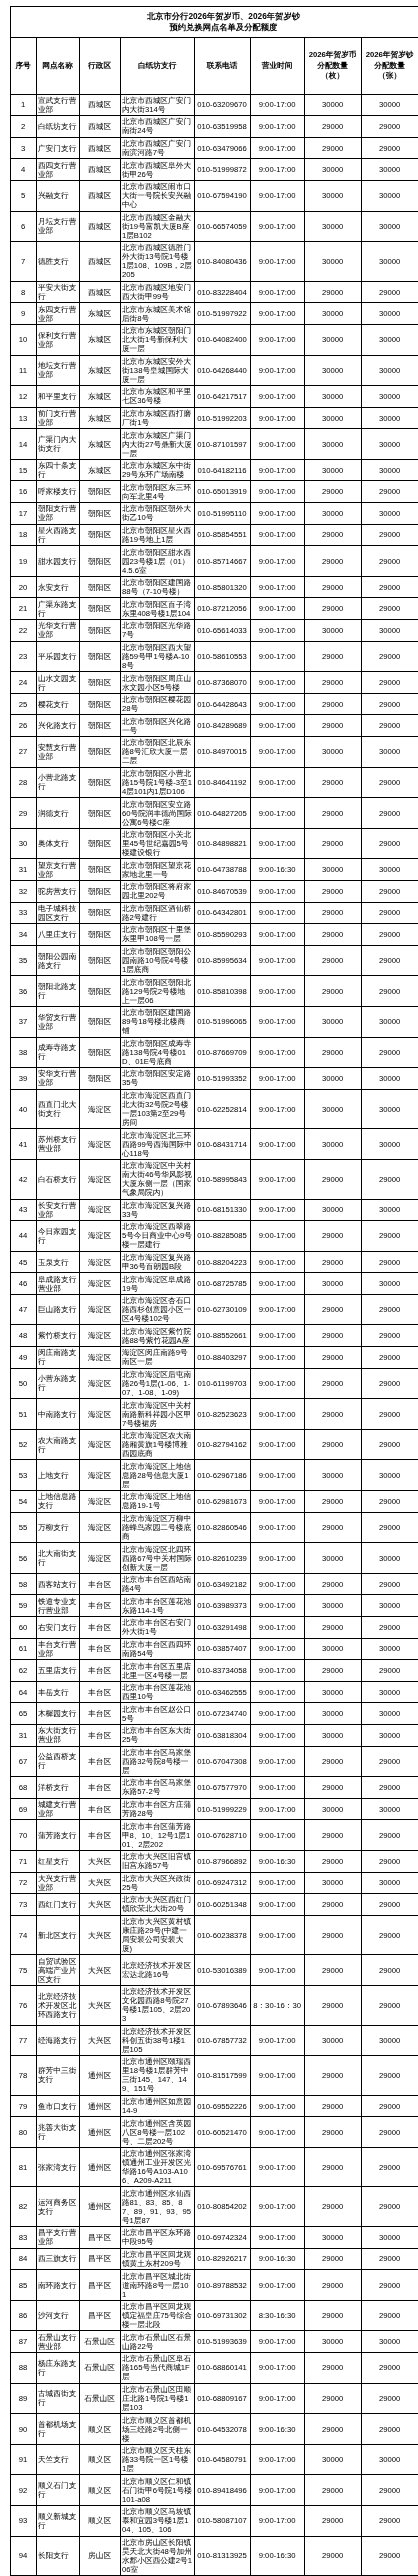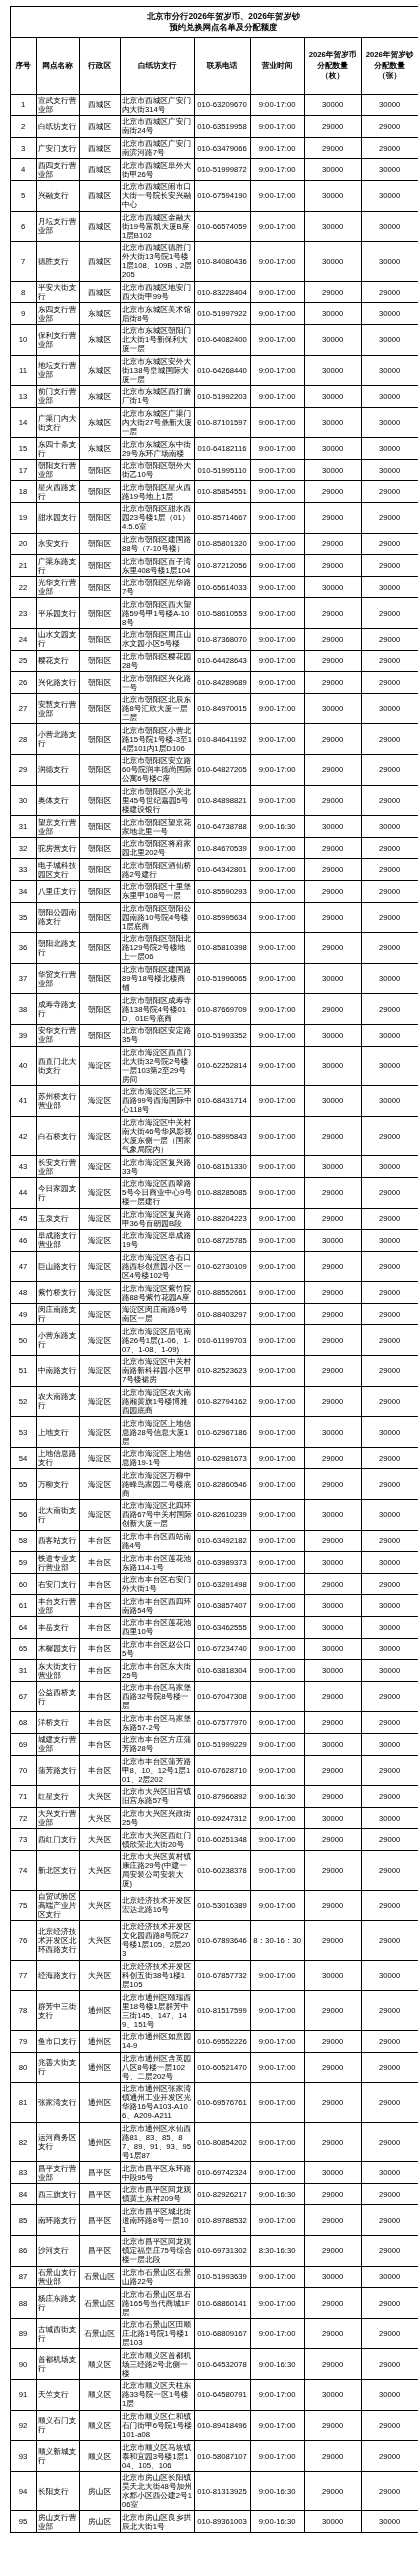--- a/index.html
+++ b/index.html
@@ -181,20 +181,30 @@
           <td class="c">11</td>
           <td class="l">地坛支行营业部</td>
           <td class="c">东城区</td>
           <td class="l">北京市东城区安外大街138号皇城国际大厦一层</td>
           <td class="c">010-64268440</td>
           <td class="c">9:00-17:00</td>
           <td class="c">30000</td>
           <td class="c">30000</td>
         </tr>
         <tr>
+          <td class="c">12</td>
+          <td class="l">和平里支行</td>
+          <td class="c">东城区</td>
+          <td class="l">北京市东城区和平里七区36号楼</td>
+          <td class="c">010-64217517</td>
+          <td class="c">9:00-17:00</td>
+          <td class="c">30000</td>
+          <td class="c">30000</td>
+        </tr>
+        <tr>
           <td class="c">13</td>
           <td class="l">前门支行营业部</td>
           <td class="c">东城区</td>
           <td class="l">北京市东城区西打磨厂街1号</td>
           <td class="c">010-51992203</td>
           <td class="c">9:00-17:00</td>
           <td class="c">30000</td>
           <td class="c">30000</td>
         </tr>
         <tr>
@@ -211,20 +221,30 @@
           <td class="c">15</td>
           <td class="l">东四十条支行</td>
           <td class="c">东城区</td>
           <td class="l">北京市东城区东中街29号东环广场南楼</td>
           <td class="c">010-64182116</td>
           <td class="c">9:00-17:00</td>
           <td class="c">30000</td>
           <td class="c">30000</td>
         </tr>
         <tr>
+          <td class="c">16</td>
+          <td class="l">呼家楼支行</td>
+          <td class="c">朝阳区</td>
+          <td class="l">北京市朝阳区东三环向军北里4号</td>
+          <td class="c">010-65013919</td>
+          <td class="c">9:00-17:00</td>
+          <td class="c">29000</td>
+          <td class="c">29000</td>
+        </tr>
+        <tr>
           <td class="c">17</td>
           <td class="l">朝阳支行营业部</td>
           <td class="c">朝阳区</td>
           <td class="l">北京市朝阳区朝外大街乙10号</td>
           <td class="c">010-51995110</td>
           <td class="c">9:00-17:00</td>
           <td class="c">30000</td>
           <td class="c">30000</td>
         </tr>
         <tr>
@@ -649,20 +669,30 @@
         </tr>
         <tr>
           <td class="c">61</td>
           <td class="l">丰台支行营业部</td>
           <td class="c">丰台区</td>
           <td class="l">北京市丰台区西四环南路54号</td>
           <td class="c">010-63857407</td>
           <td class="c">9:00-17:00</td>
           <td class="c">30000</td>
           <td class="c">30000</td>
+        </tr>
+        <tr>
+          <td class="c">62</td>
+          <td class="l">五里店支行</td>
+          <td class="c">丰台区</td>
+          <td class="l">北京市丰台区五里店北里一区4号楼一层</td>
+          <td class="c">010-83734058</td>
+          <td class="c">9:00-17:00</td>
+          <td class="c">29000</td>
+          <td class="c">29000</td>
         </tr>
         <tr>
           <td class="c">64</td>
           <td class="l">丰岳支行</td>
           <td class="c">丰台区</td>
           <td class="l">北京市丰台区莲花池西里10号</td>
           <td class="c">010-63462555</td>
           <td class="c">9:00-17:00</td>
           <td class="c">30000</td>
           <td class="c">30000</td>

